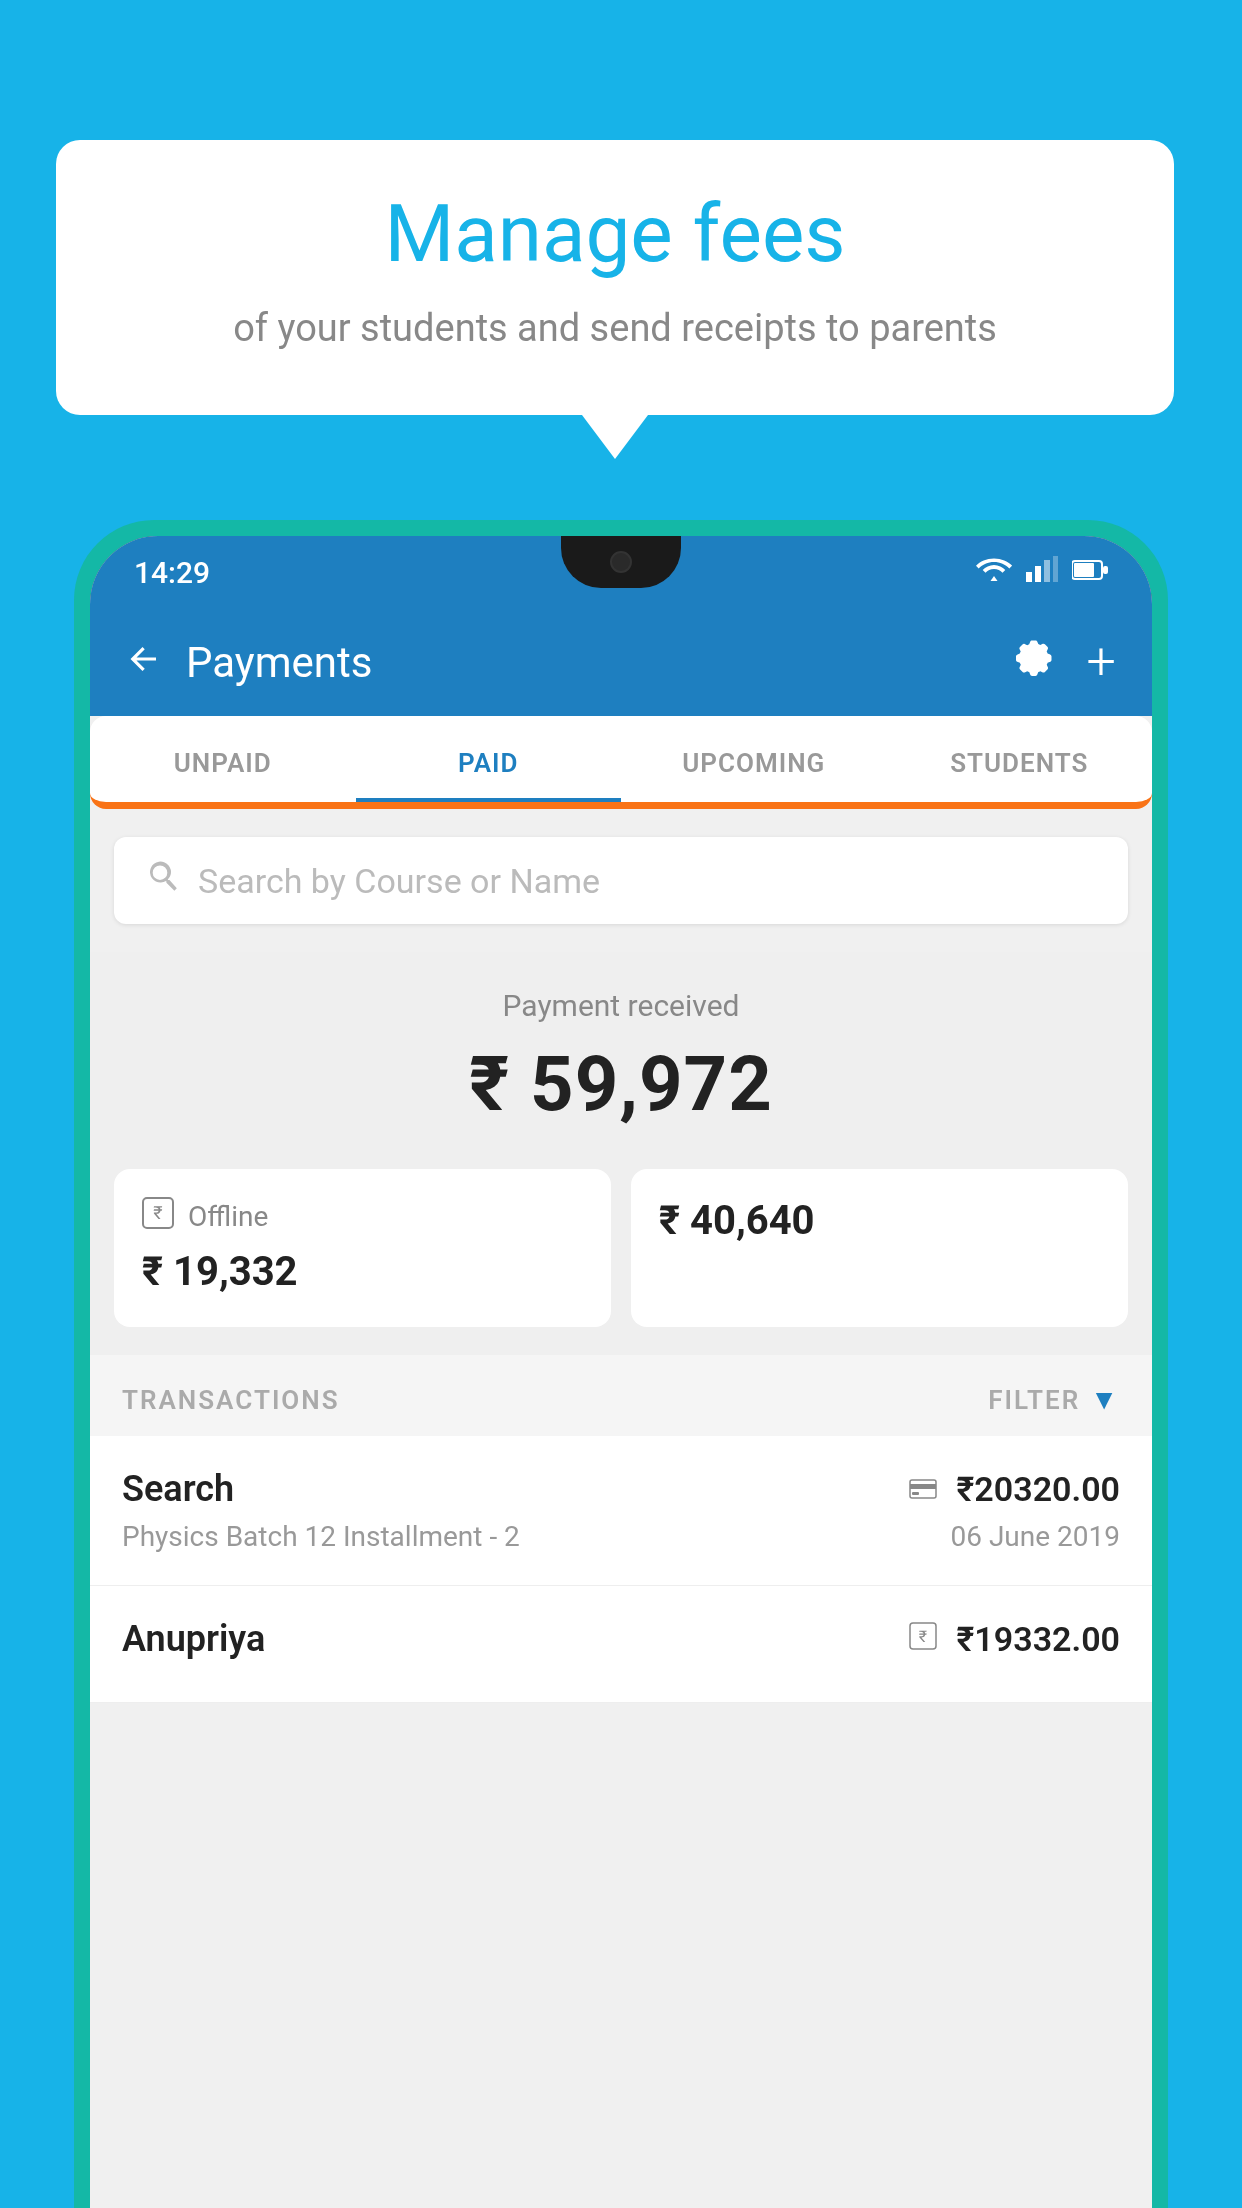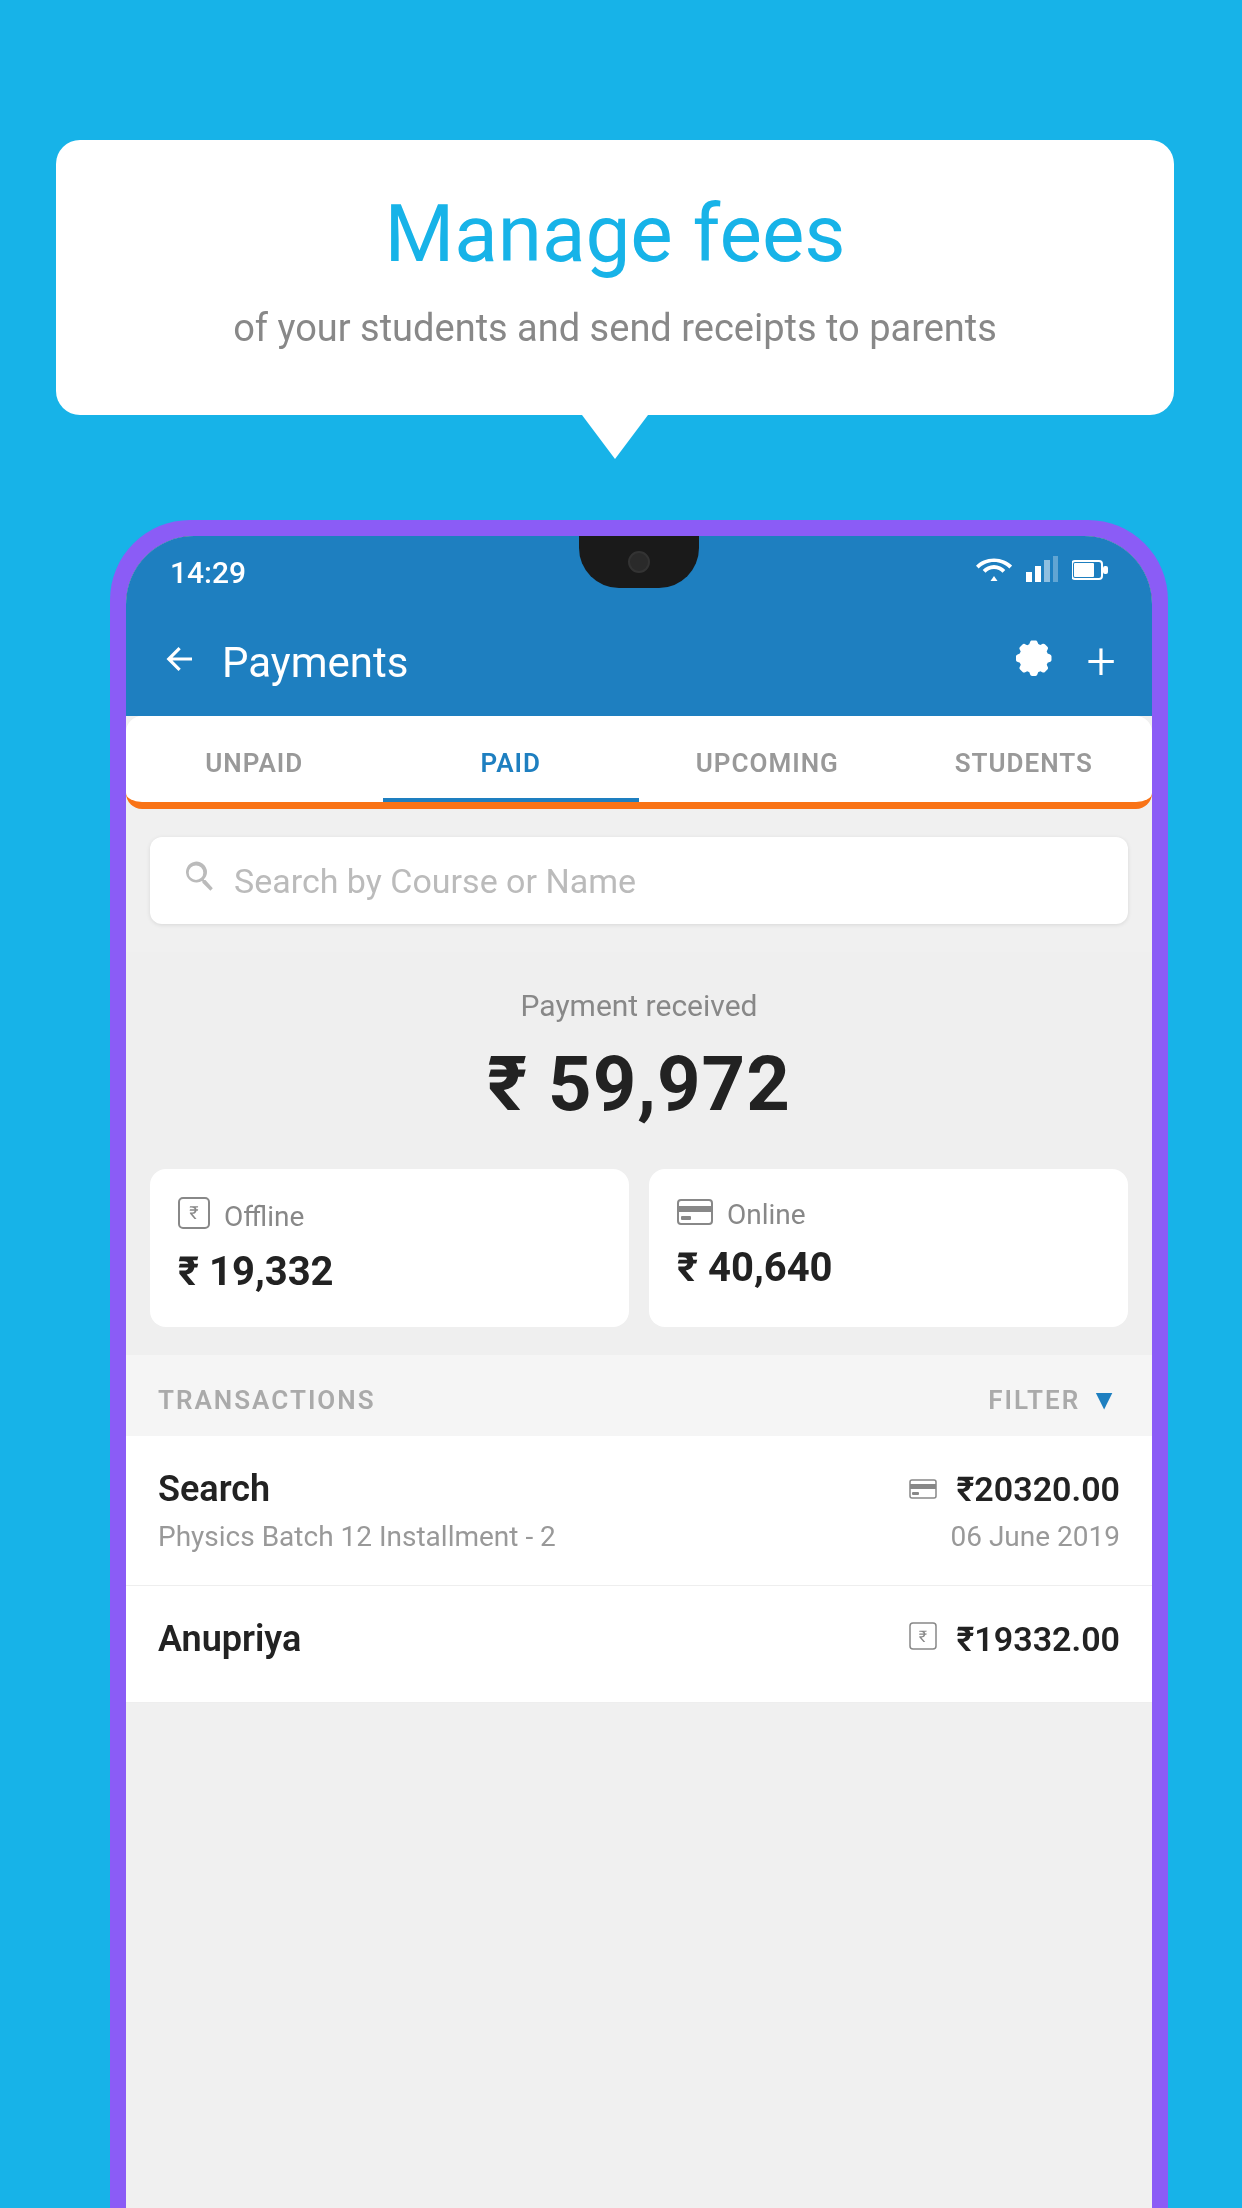--- a/index.html
+++ b/index.html
@@ -52,24 +52,23 @@
       line-height: 1.4;
     }
 
     
     .phone-frame {
       position: absolute;
       top: 520px;
       left: 74px;
       right: 74px;
       bottom: 0;
-      background: #8b5cf6;
+      background: #14b8a6;
       border-radius: 80px 80px 0 0;
       overflow: hidden;
-      margin-left: 36px;
     }
 
     
     .phone-inner {
       position: absolute;
       top: 16px;
       left: 16px;
       right: 16px;
       bottom: 0;
       background: #1a1a1a;
@@ -473,30 +472,20 @@
                   <rect x="1" y="1" width="30" height="30" rx="4" stroke="#888" stroke-width="2" fill="none"></rect>
                   <text x="16" y="22" text-anchor="middle" font-size="18" fill="#888">₹</text>
                 </svg>
               </span>
               <span>Offline</span>
             </div>
             <div class="card-amount">₹ 19,332</div>
           </div>
 
           <div class="payment-card">
-            <div class="card-header">
-              <span class="card-icon">
-                <svg width="36" height="26" viewBox="0 0 36 26" fill="#888">
-                  <rect x="1" y="1" width="34" height="24" rx="3" stroke="#888" stroke-width="2" fill="none"></rect>
-                  <rect x="1" y="7" width="34" height="6" fill="#888"></rect>
-                  <rect x="4" y="17" width="10" height="4" rx="1" fill="#888"></rect>
-                </svg>
-              </span>
-              <span>Online</span>
-            </div>
             <div class="card-amount">₹ 40,640</div>
           </div>
         </div>
 
         <div class="transactions-header">
           <span class="transactions-label">TRANSACTIONS</span>
           <div class="filter-btn">
             <span>FILTER</span>
             <span class="filter-triangle">▼</span>
           </div>

